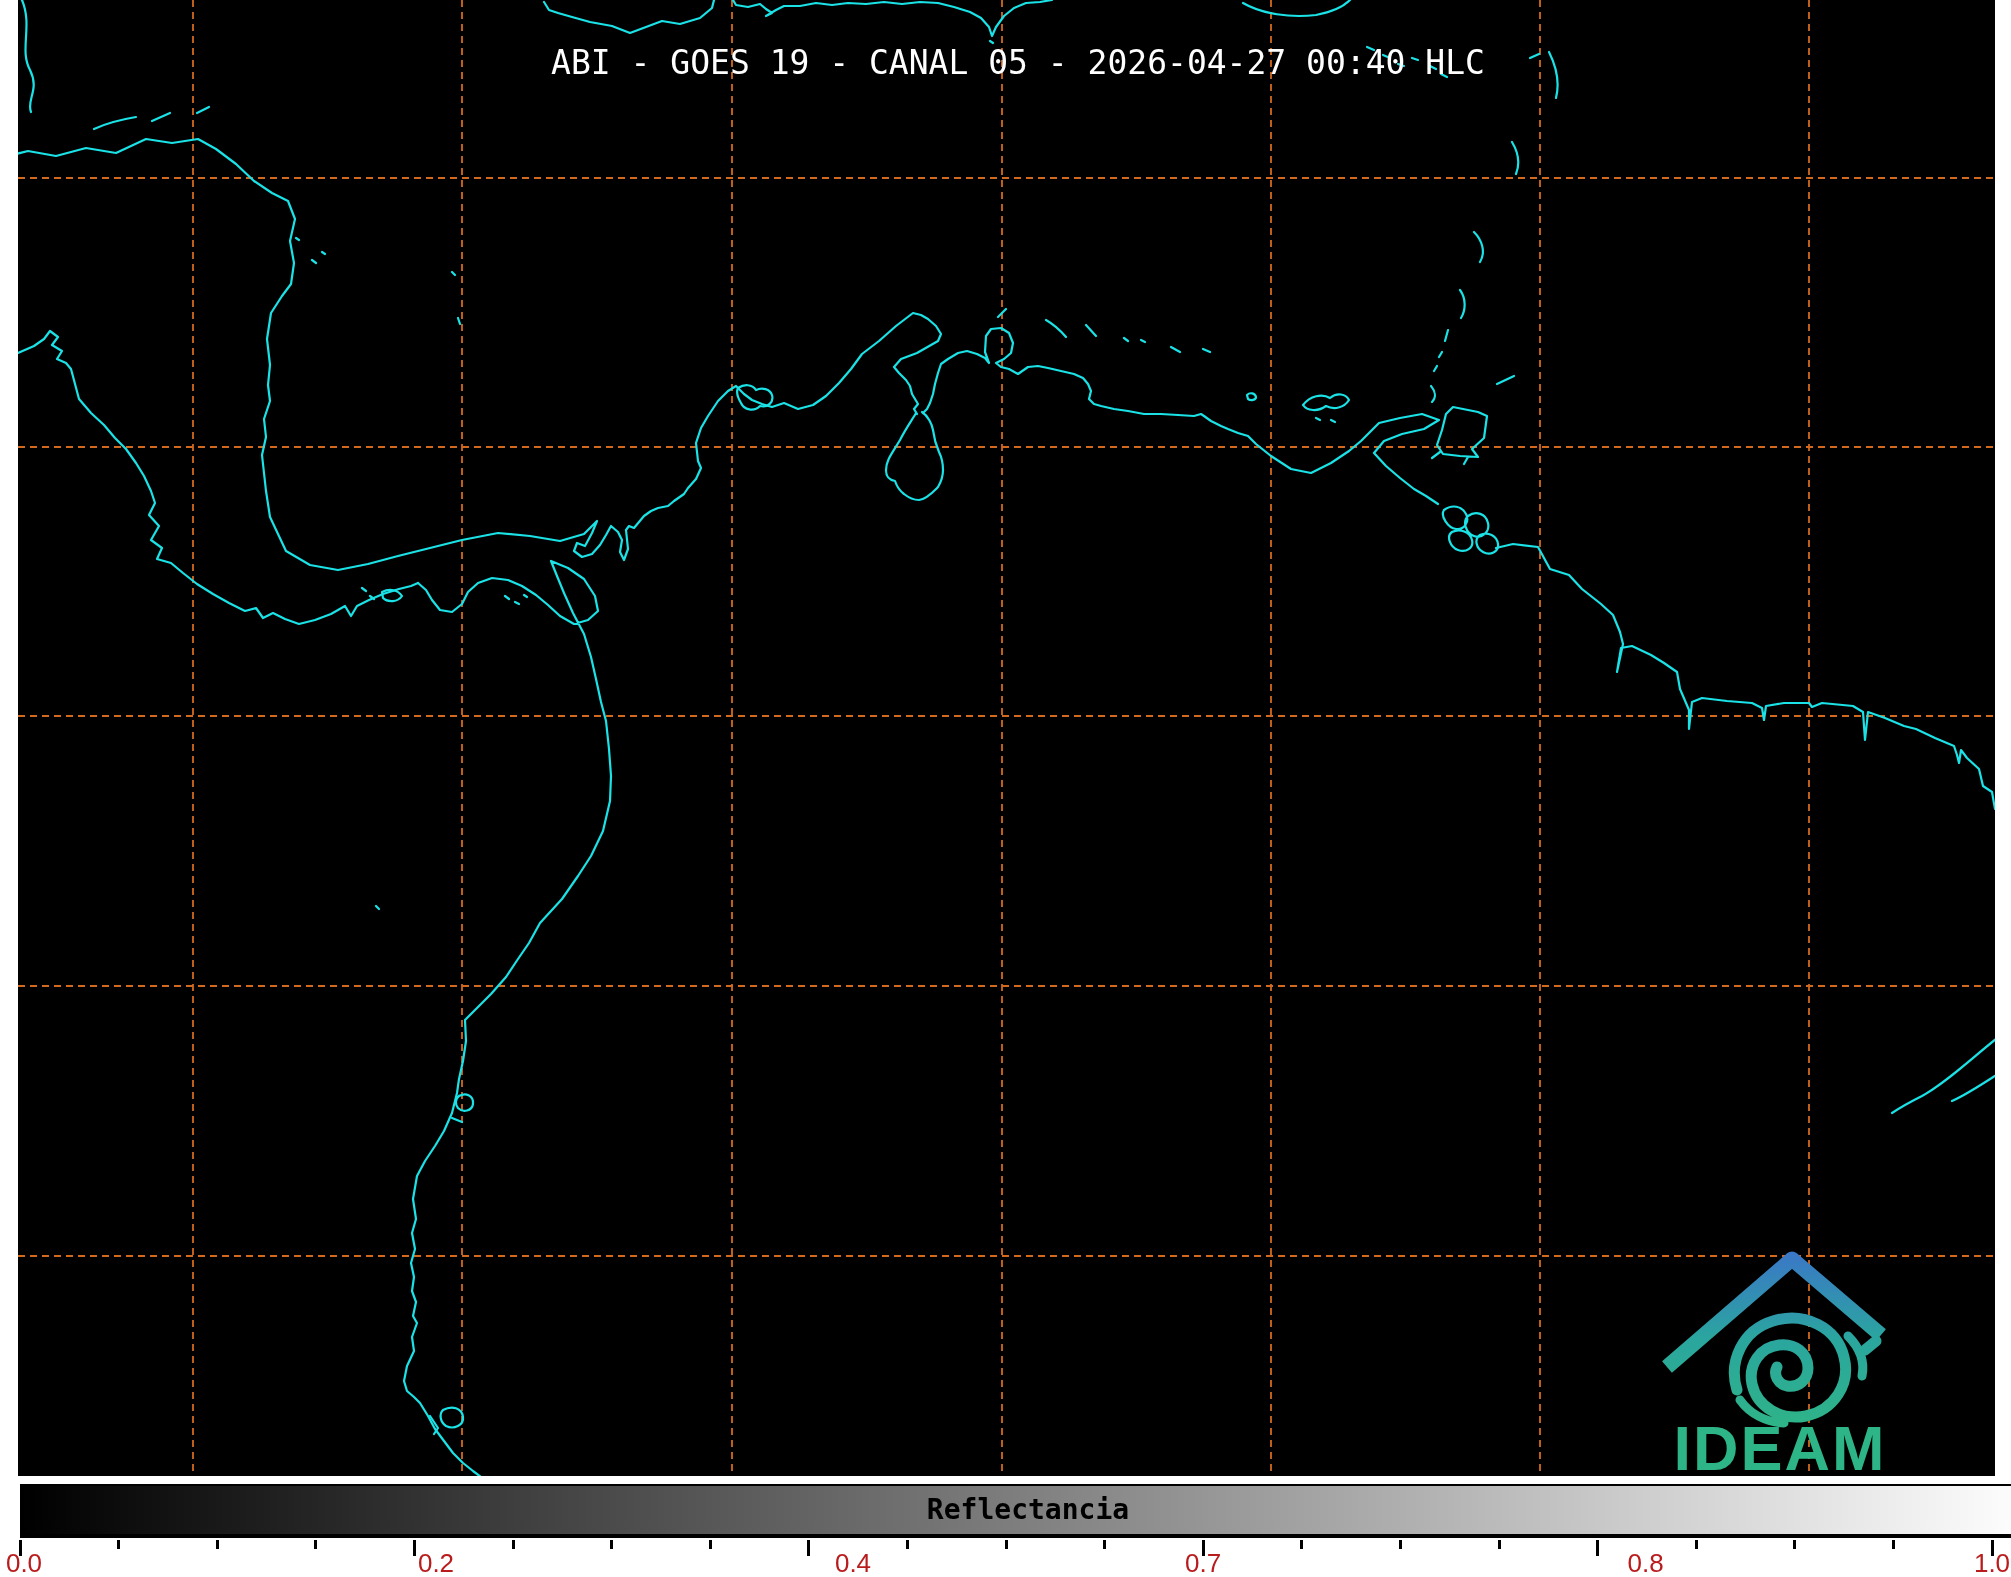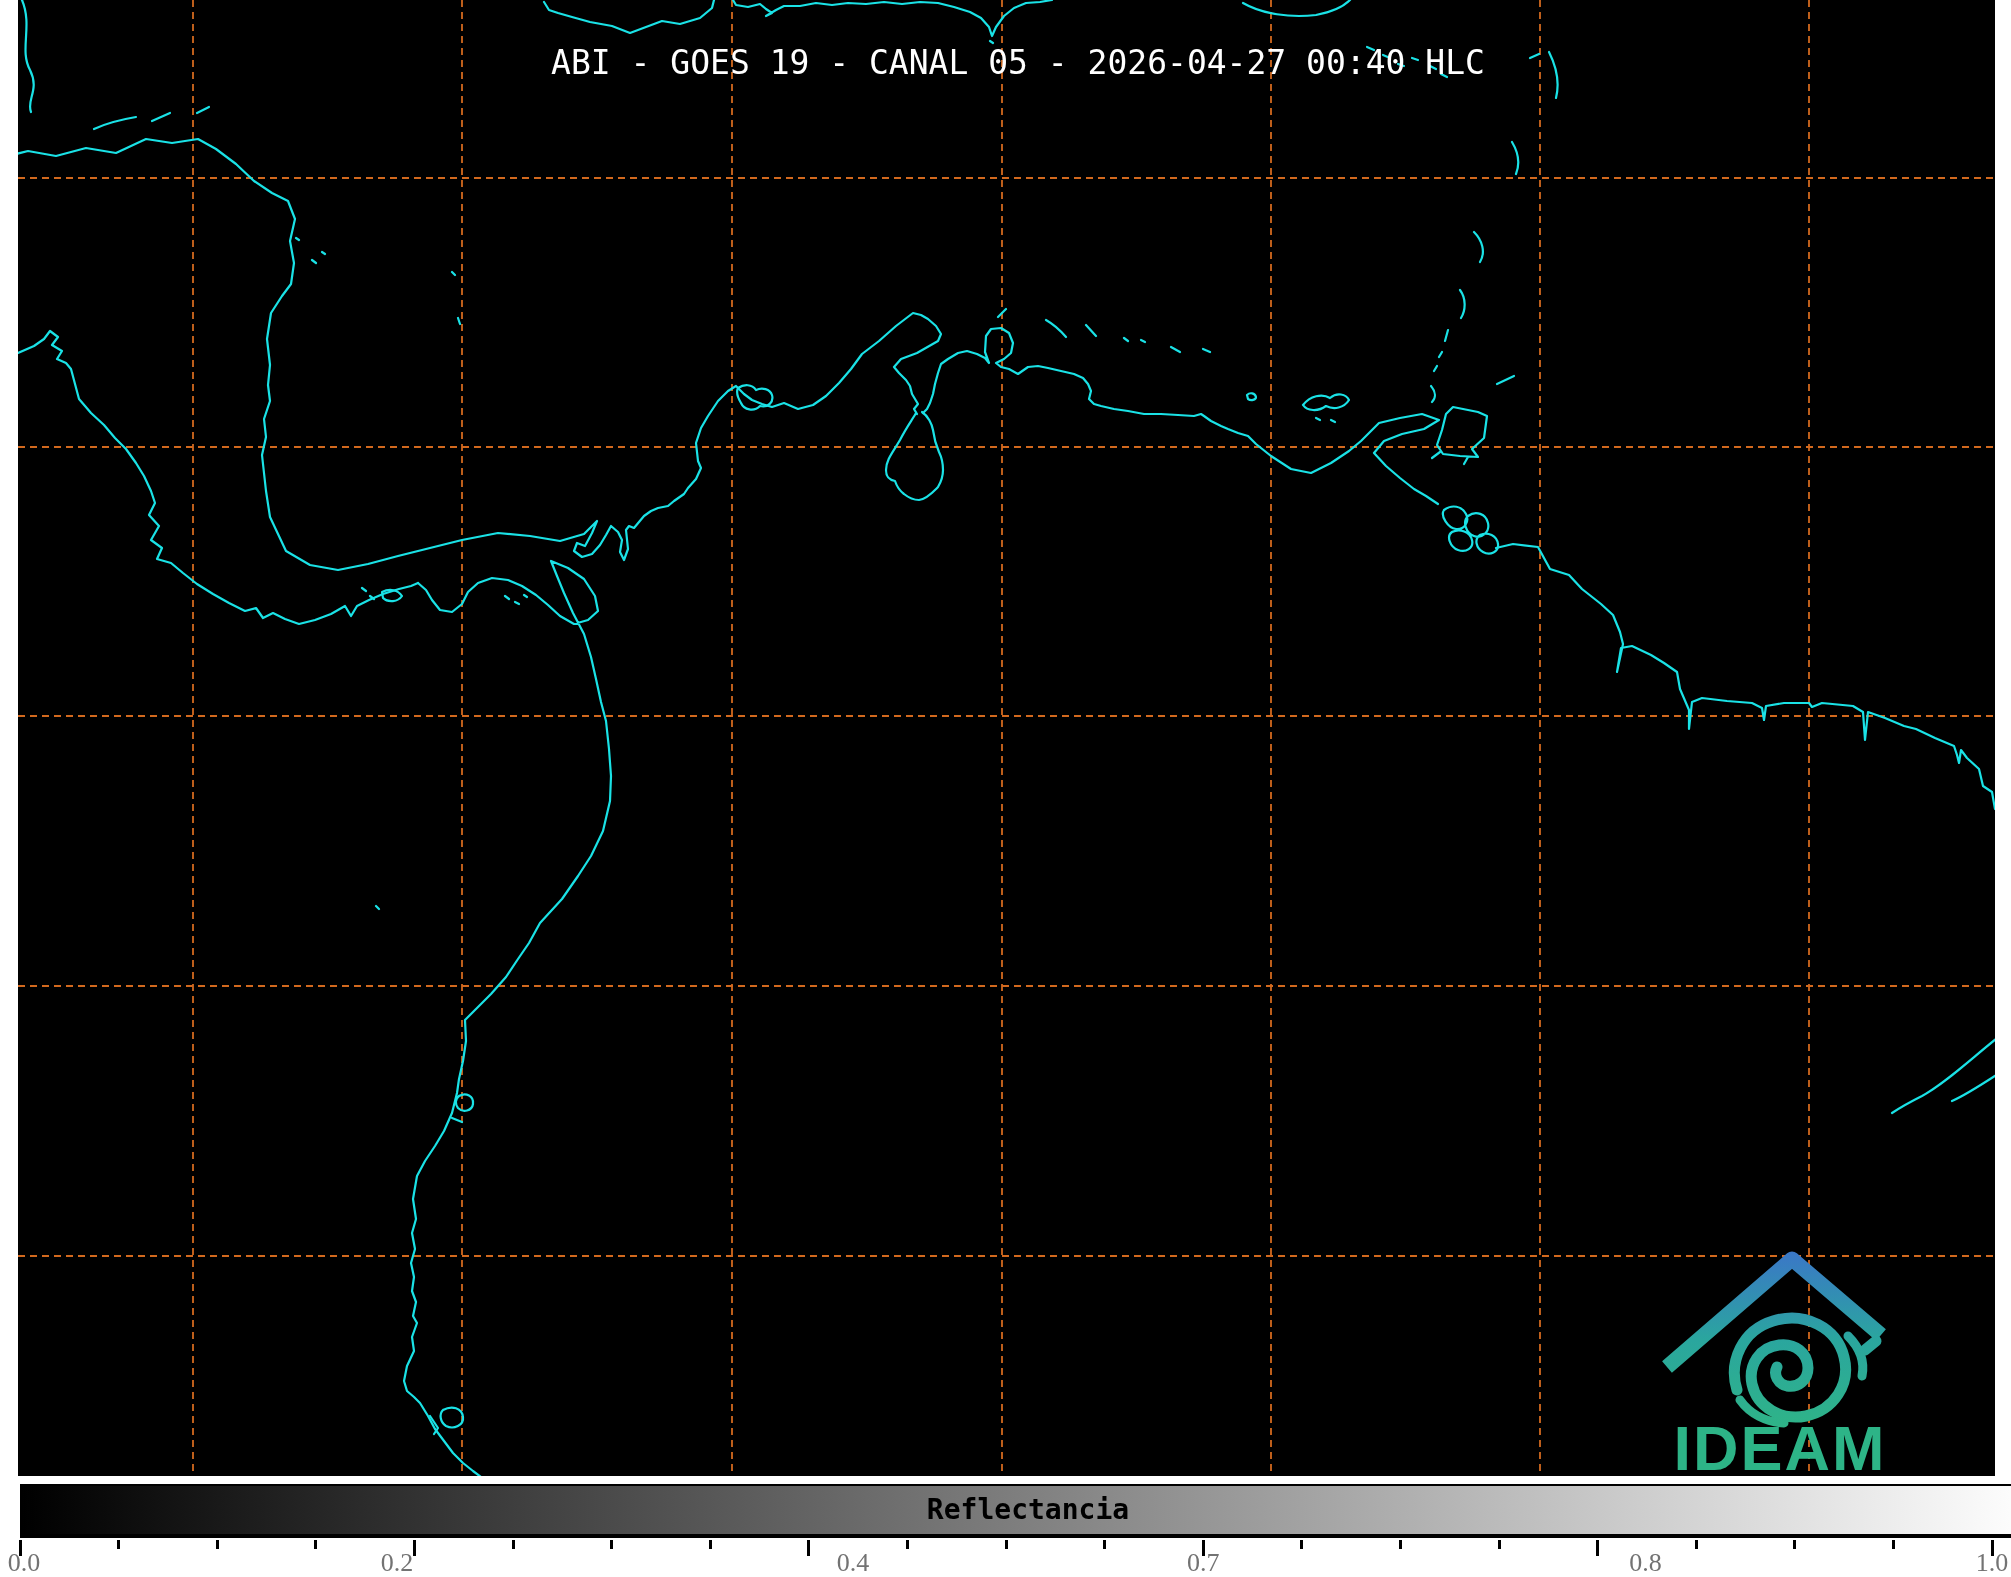--- a/index.html
+++ b/index.html
@@ -18,22 +18,22 @@
   #colorbar-label{
     position:absolute;left:0;top:0;width:100%;height:48px;line-height:48px;
     text-align:center;font-size:28px;font-weight:bold;color:#000;
     font-family:"DejaVu Sans Mono","Liberation Mono",monospace;
   }
   .cb-tick{position:absolute;width:3px;background:#000;top:1540px;}
   .cb-tick.major{height:16px;}
   .cb-tick.minor{height:9px;}
   .cb-tick-label{
     position:absolute;top:1550px;transform:translateX(-50%);
-    font-size:26px;line-height:26px;color:#737373;white-space:nowrap;
-    font-family:Liberation Serif, serif;
+    font-size:26px;line-height:26px;color:#b91c1c;white-space:nowrap;
+    font-family:Liberation Sans, sans-serif;
   }
   .coast{fill:none;stroke-width:2.2;stroke-linecap:round;stroke-linejoin:round;}
 </style>
 </head>
 <body>
 
 <svg id="scene" width="2011" height="1577" viewBox="0 0 2011 1577">
   <defs>
     <clipPath id="mapclip">
         <rect x="18" y="0" width="1977" height="1476"></rect>
@@ -175,21 +175,21 @@
 <div id="colorbar" style="background: linear-gradient(to right, rgb(0, 0, 0), rgb(255, 255, 255));">
   <div id="colorbar-label">Reflectancia</div>
 </div>
 <div id="colorbar-ticks">
     <div class="cb-tick major" style="left: 18.5px;"></div>
     <div class="cb-tick-label" style="left: 24px;">0.0</div>
     <div class="cb-tick minor" style="left: 117.1px;"></div>
     <div class="cb-tick minor" style="left: 215.7px;"></div>
     <div class="cb-tick minor" style="left: 314.3px;"></div>
     <div class="cb-tick major" style="left: 412.9px;"></div>
-    <div class="cb-tick-label" style="left: 397px;">0.2</div>
+    <div class="cb-tick-label" style="left: 436px;">0.2</div>
     <div class="cb-tick minor" style="left: 511.5px;"></div>
     <div class="cb-tick minor" style="left: 610.1px;"></div>
     <div class="cb-tick minor" style="left: 708.7px;"></div>
     <div class="cb-tick major" style="left: 807.3px;"></div>
     <div class="cb-tick-label" style="left: 853px;">0.4</div>
     <div class="cb-tick minor" style="left: 905.9px;"></div>
     <div class="cb-tick minor" style="left: 1004.5px;"></div>
     <div class="cb-tick minor" style="left: 1103.1px;"></div>
     <div class="cb-tick major" style="left: 1201.7px;"></div>
     <div class="cb-tick-label" style="left: 1203.2px;">0.7</div>

